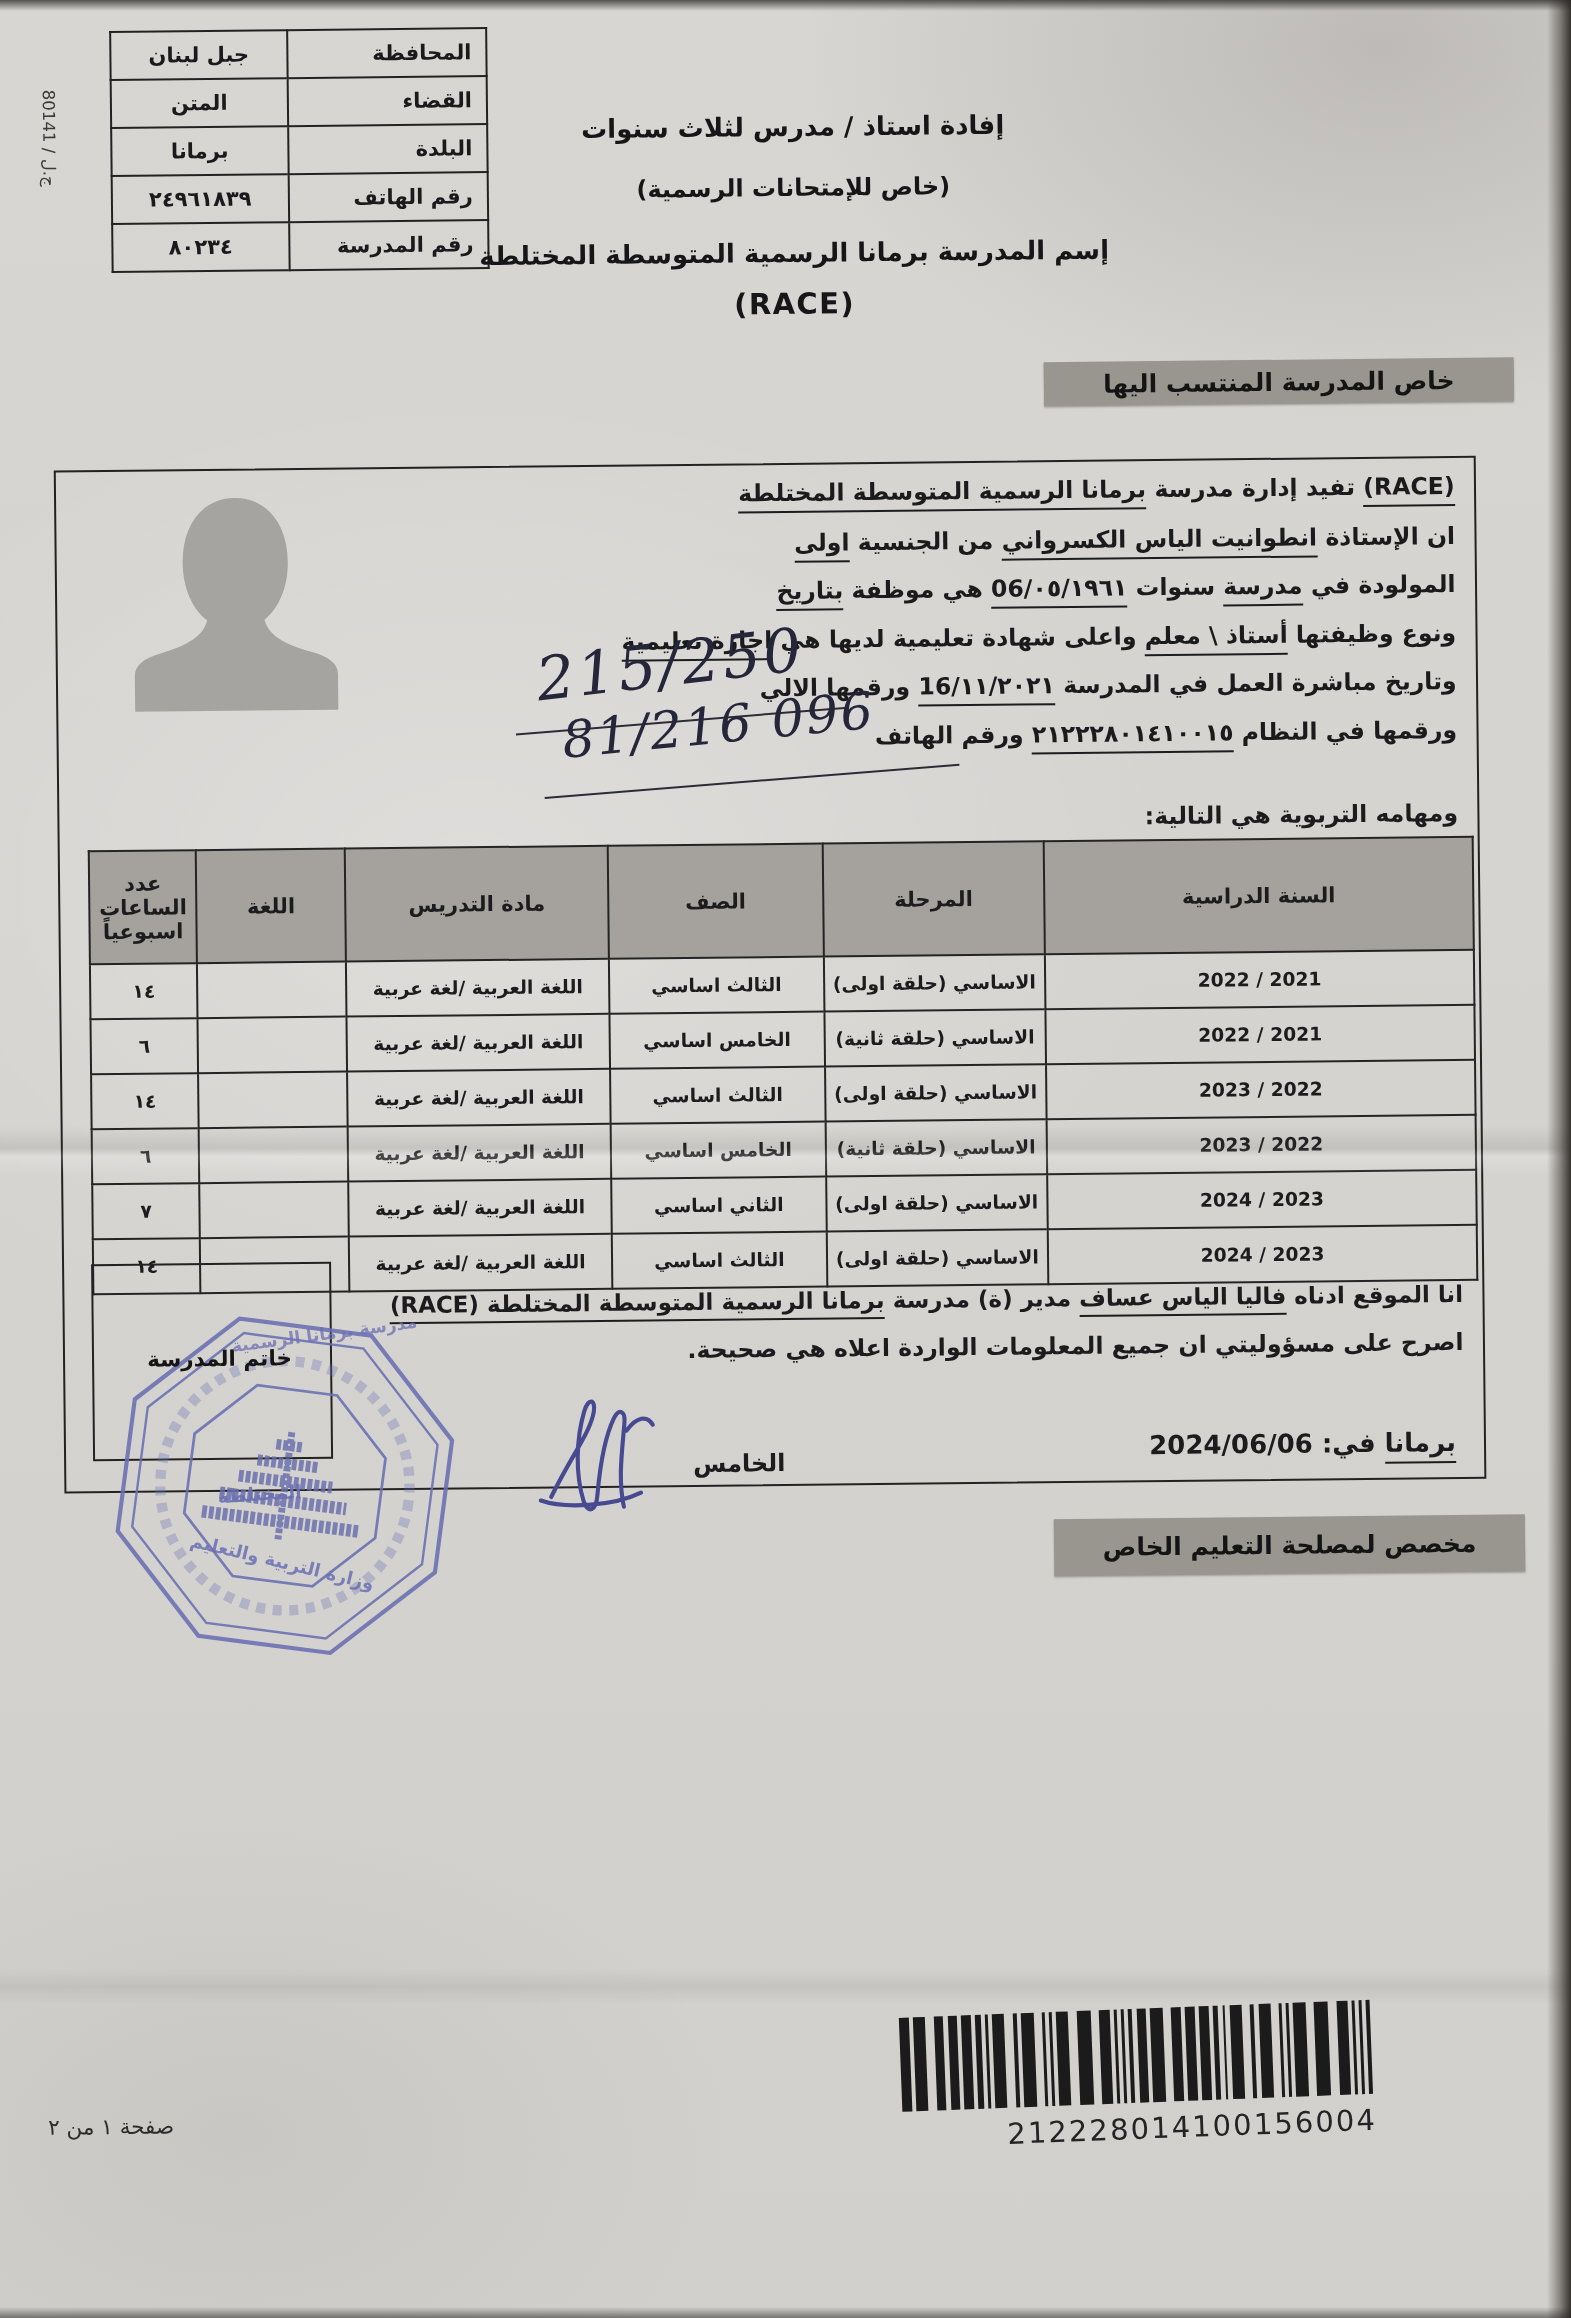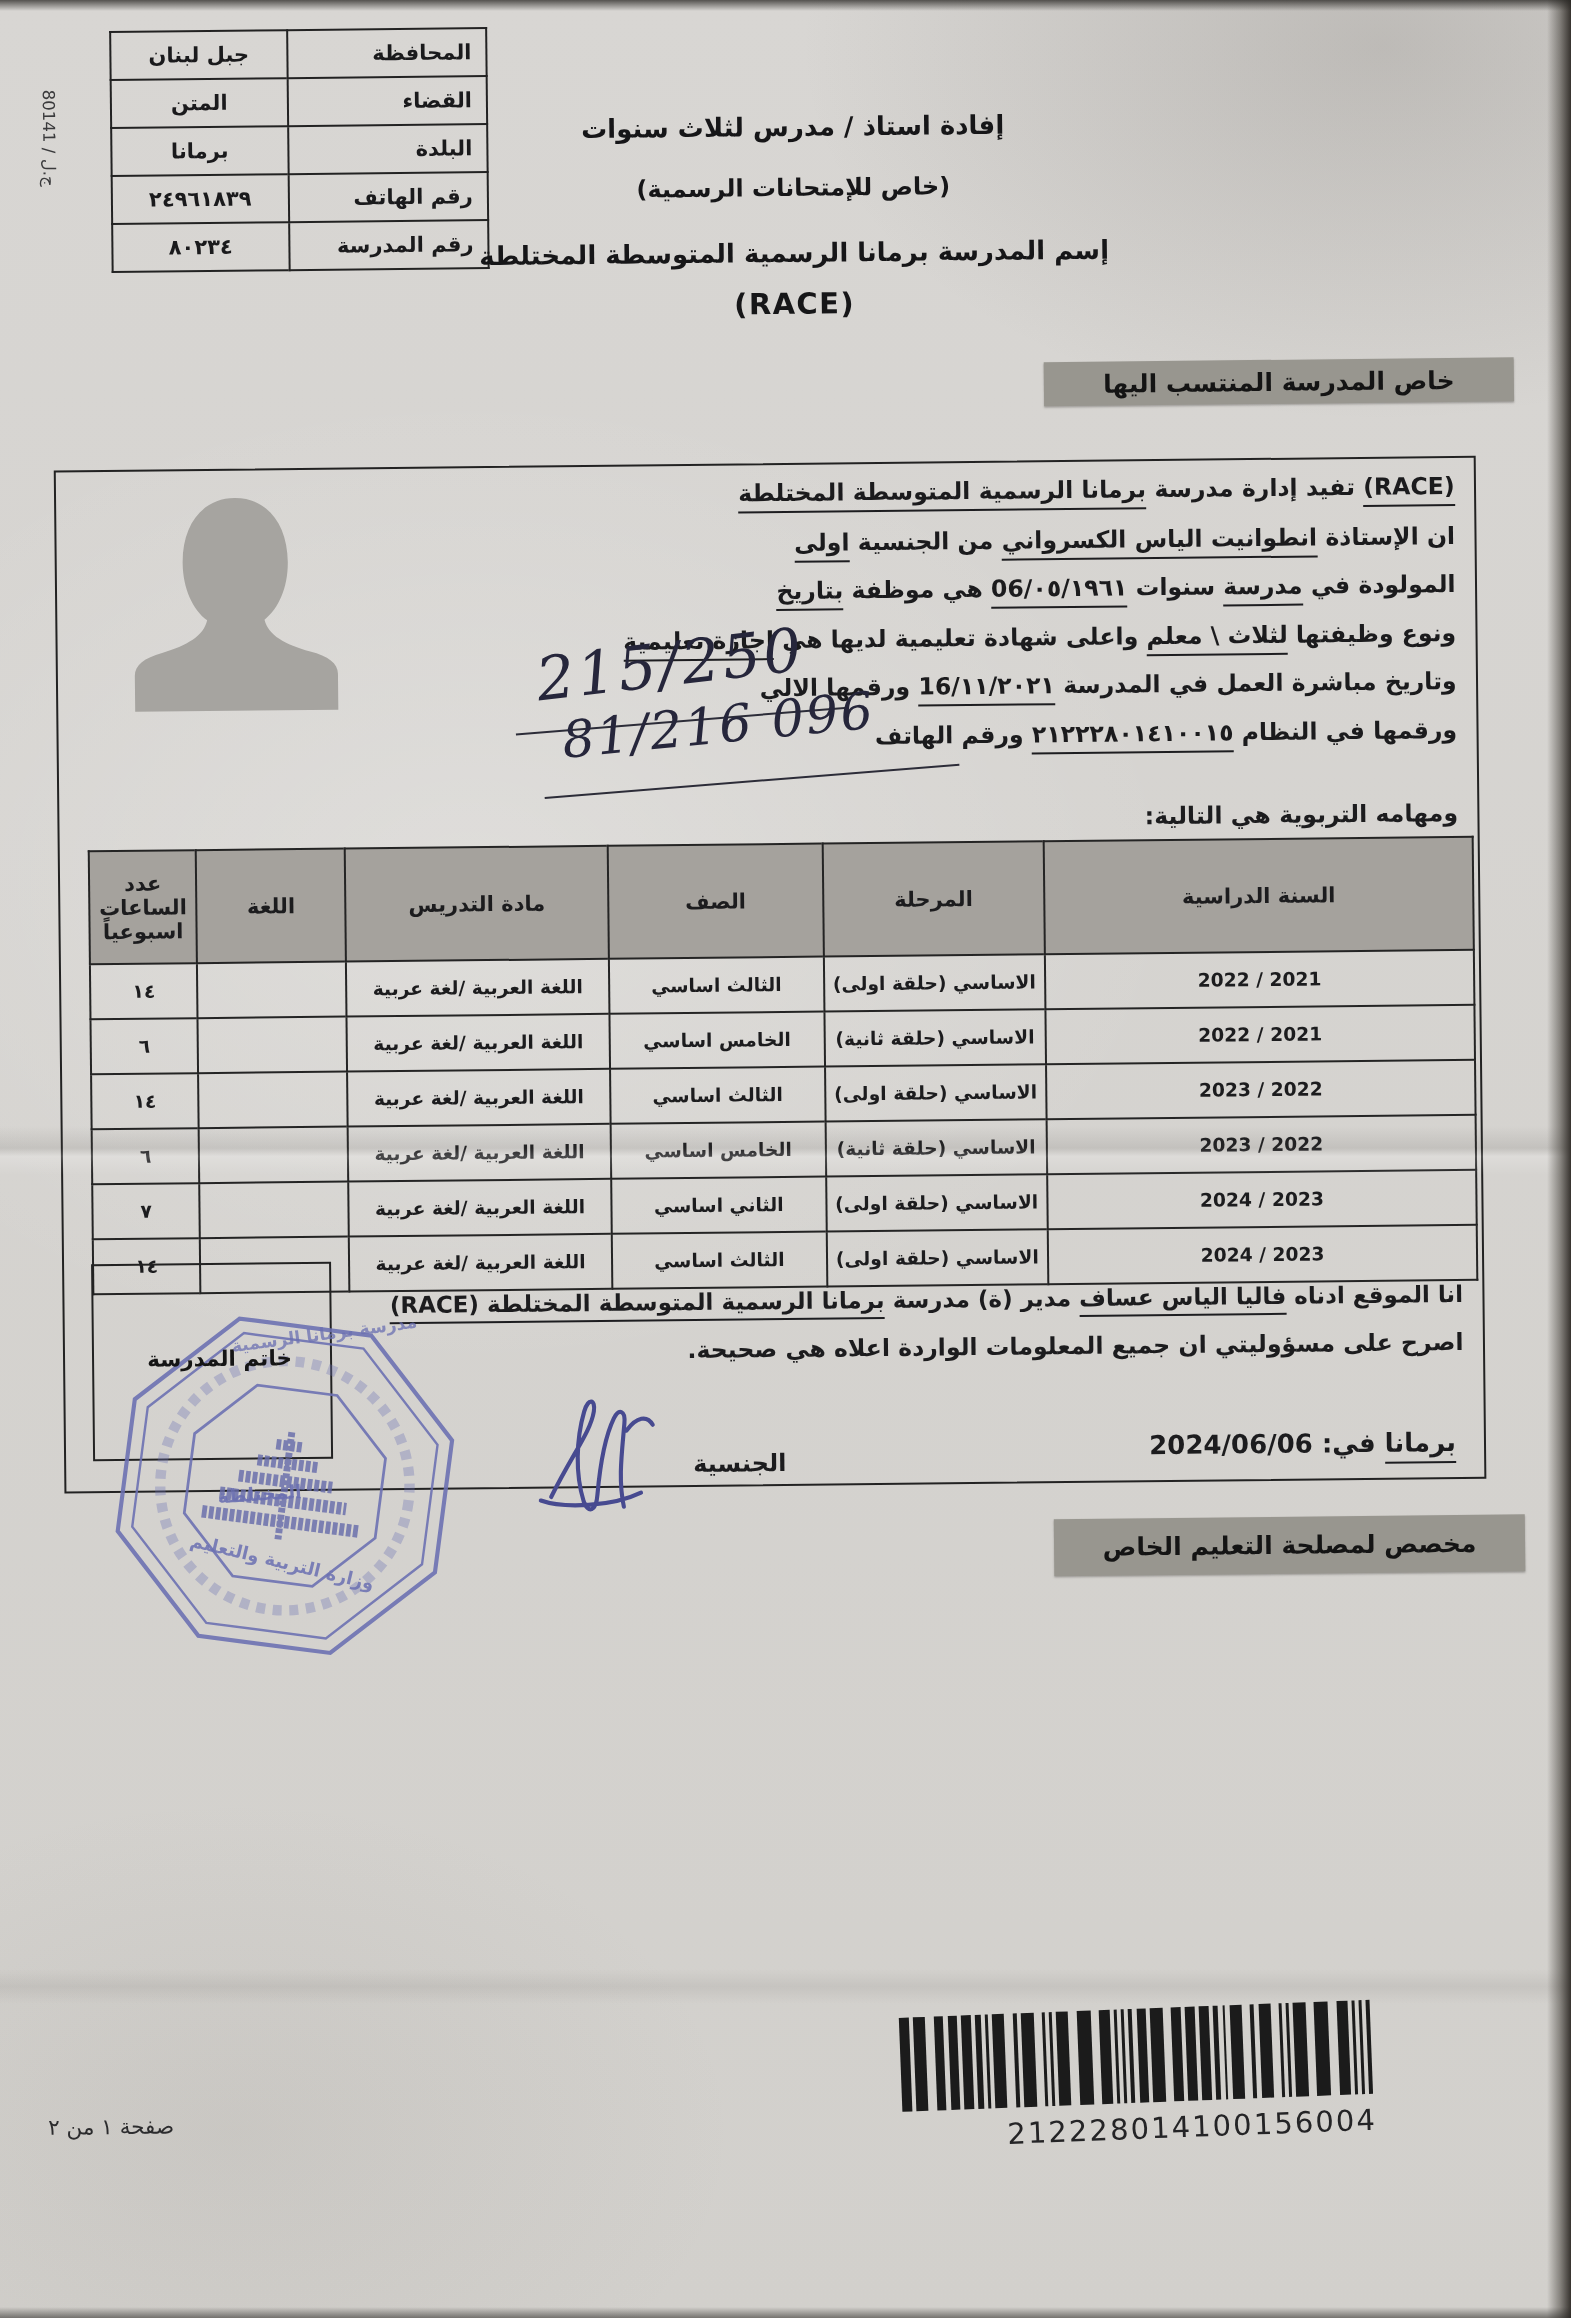--- a/index.html
+++ b/index.html
@@ -165,21 +165,21 @@
         <div class="pline pl3">
           <span>المولودة في</span>
           <span class="u">مدرسة</span>
           <span>سنوات</span>
           <span class="u">06/٠٥/١٩٦١</span>
           <span>هي موظفة</span>
           <span class="u">بتاريخ</span>
         </div>
         <div class="pline pl4">
           <span>ونوع وظيفتها</span>
-          <span class="u">لثلاث \ معلم</span>
+          <span class="u">أستاذ \ معلم</span>
           <span>واعلى شهادة تعليمية لديها هي</span>
           <span class="u">اجازة تعليمية</span>
         </div>
         <div class="pline pl5">
           <span>وتاريخ مباشرة العمل في المدرسة</span>
           <span class="u">16/١١/٢٠٢١</span>
           <span>ورقمها الالي</span>
         </div>
         <div class="pline pl6">
           <span>ورقمها في النظام</span>
@@ -272,21 +272,21 @@
         <span>مدير (ة) مدرسة</span>
         <span class="u">برمانا الرسمية المتوسطة المختلطة (RACE)</span>
       </div>
       <div class="decl2">اصرح على مسؤوليتي ان جميع المعلومات الواردة اعلاه هي صحيحة.</div>
 
       <div class="dateline">
         <span class="u">برمانا</span>
         <span>في: 2024/06/06</span>
       </div>
 
-      <div class="siglabel">الجنسية</div>
+      <div class="siglabel">الخامس</div>
       <svg class="signature" viewBox="0 0 230 200">
         <path d="M40 155 C 70 95, 98 62, 103 32 C 106 14, 95 12, 89 32 C 77 72, 75 122, 87 162 C 93 180, 105 177, 107 152 C 111 112, 117 72, 132 42 C 139 28, 149 30, 147 50 C 143 92, 137 132, 145 170 M25 160 C 58 172, 128 170, 170 150 M150 60 C 165 40, 180 38, 188 52" stroke="#474a90" fill="none" stroke-width="6" stroke-linecap="round"></path>
       </svg>
 
       <div class="stampbox"></div>
       <div class="stamplabel">خاتم المدرسة</div>
 
       <svg class="stamp-svg" viewBox="-265 -265 530 530">
         <g transform="rotate(8)" stroke="#6b70b2" fill="none">
           <polygon points="231,-96 231,96 96,231 -96,231 -231,96 -231,-96 -96,-231 96,-231" stroke-width="6"></polygon>

